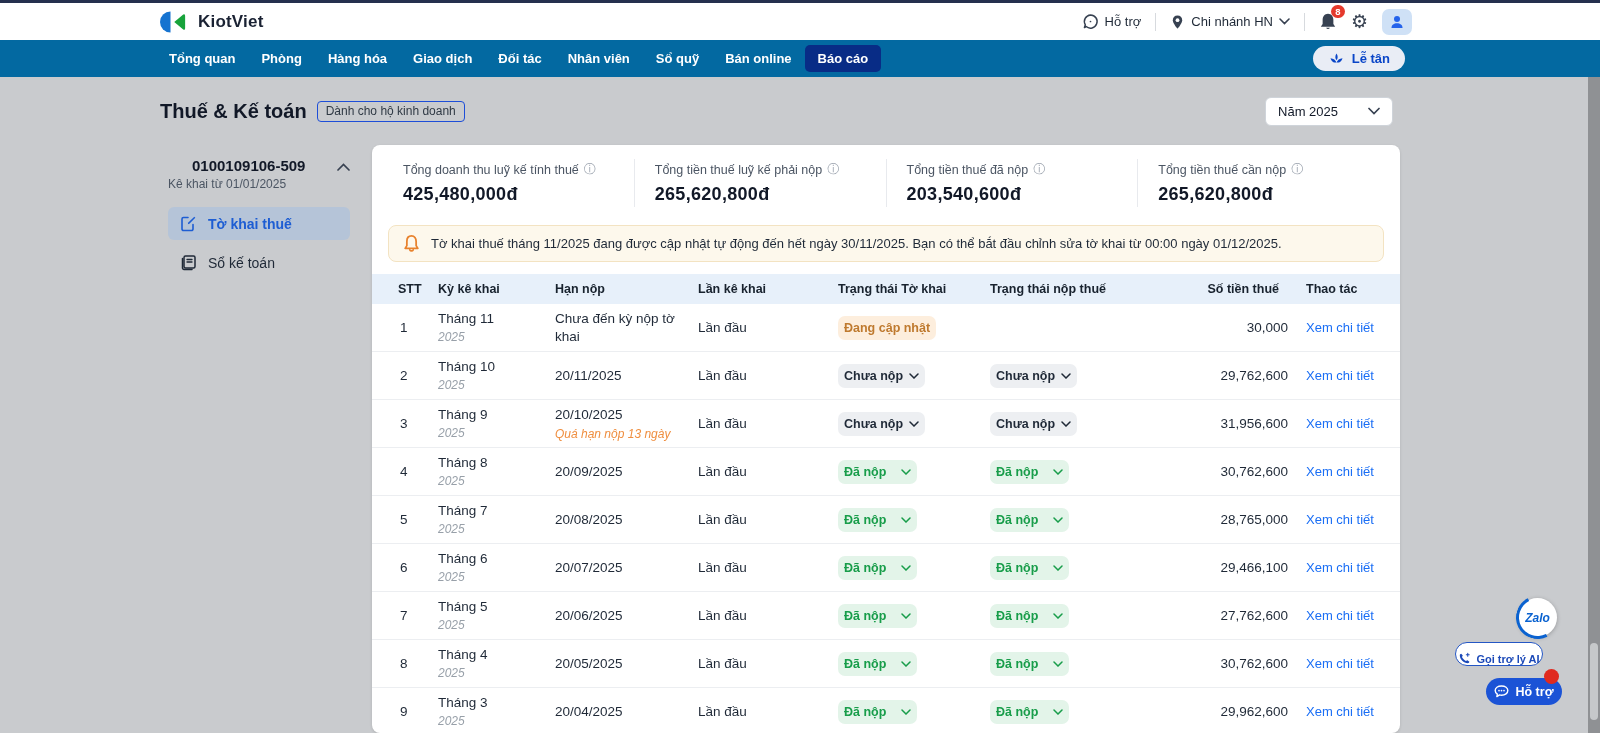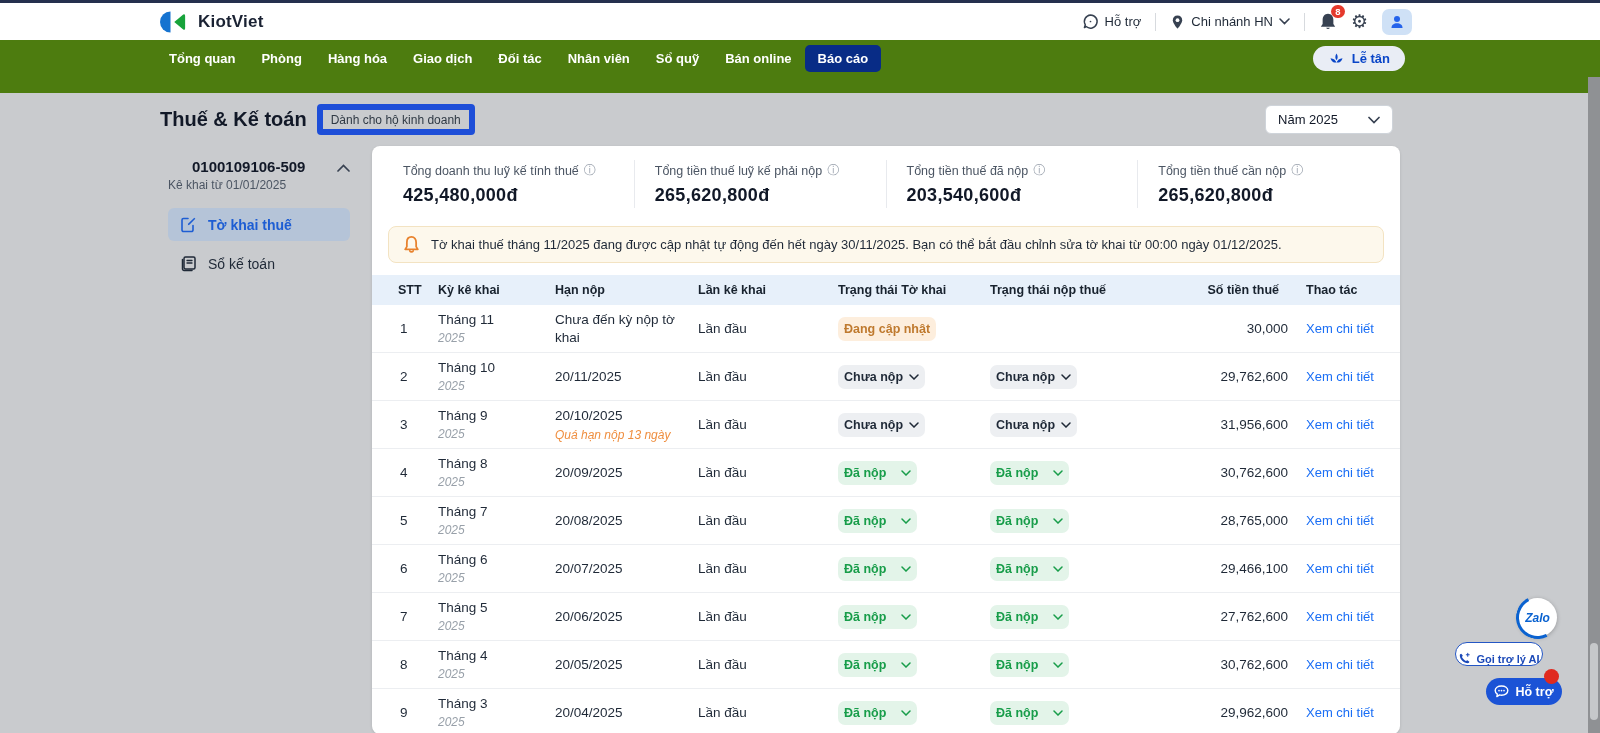--- a/index.html
+++ b/index.html
@@ -15,31 +15,31 @@
   .brand-name{font-size:17px;font-weight:bold;color:#1a2233;letter-spacing:.2px;}
   .header-right{margin-left:auto;display:flex;align-items:center;gap:14px;}
   .h-item{display:flex;align-items:center;gap:6px;font-size:13px;color:#1f2937;cursor:pointer;}
   .v-div{width:1px;height:18px;background:#d7dade;}
   .bell-wrap{position:relative;cursor:pointer;display:flex;}
   .badge-count{position:absolute;top:-7px;right:-8px;background:#e5392c;color:#fff;border-radius:9px;
     font-size:9.5px;font-weight:bold;padding:1.5px 4.5px;line-height:1;}
   .gear{font-size:19px;color:#374151;font-family:"DejaVu Sans",sans-serif;cursor:pointer;line-height:1;}
   .avatar{width:30px;height:26px;border-radius:7px;background:#cfe1f6;display:flex;align-items:center;justify-content:center;cursor:pointer;}
   
-  .nav{height:37px;background:#4d7c0f;display:flex;align-items:center;padding:0 195px 16px 156px;}
+  .nav{height:37px;background:#0369a1;display:flex;align-items:center;padding:0 195px 0 156px;}
   .nav-list{display:flex;list-style:none;margin:0;padding:0;align-items:center;}
   .nav-item{color:#fff;font-size:13px;font-weight:600;padding:6px 13px;border-radius:5px;cursor:pointer;white-space:nowrap;}
   .nav-item.active{background:#082c86;}
   .reception-btn{margin-left:auto;background:#e9edf5;color:#0a46c8;font-size:13px;font-weight:bold;
     padding:5px 15px;border-radius:14px;display:flex;gap:7px;align-items:center;cursor:pointer;}
   
   .container{margin-left:160px;width:1240px;}
-  .title-row{height:53px;display:flex;align-items:center;gap:10px;}
+  .title-row{height:68px;display:flex;align-items:center;gap:10px;}
   .page-title{font-size:20px;font-weight:bold;color:#111827;}
-  .title-badge{border:6px solid #1d4ed8;border-radius:4px;padding:2.5px 8px;font-size:12px;color:#2f3944;}
+  .title-badge{border:1px solid #1d4ed8;border-radius:4px;padding:2.5px 8px;font-size:12px;color:#2f3944;}
   .year-select{margin-left:auto;margin-right:7px;background:#fff;border:1px solid #cfd4da;border-radius:6px;
     padding:6px 12px;font-size:13px;color:#111827;display:flex;align-items:center;gap:30px;cursor:pointer;}
   .layout{display:flex;}
   
   .sidebar{width:212px;box-sizing:border-box;padding:12px 22px 0 8px;}
   .sb-head{display:flex;align-items:flex-start;justify-content:space-between;}
   .sb-code{font-size:15px;font-weight:bold;color:#111827;margin-left:24px;}
   .sb-sub{font-size:12px;color:#4b5563;margin-top:3px;}
   .sb-items{margin-top:16px;display:flex;flex-direction:column;gap:6px;}
   .sb-item{display:flex;align-items:center;gap:11px;padding:8px 12px;border-radius:6px;font-size:14px;color:#1f2937;cursor:pointer;}

